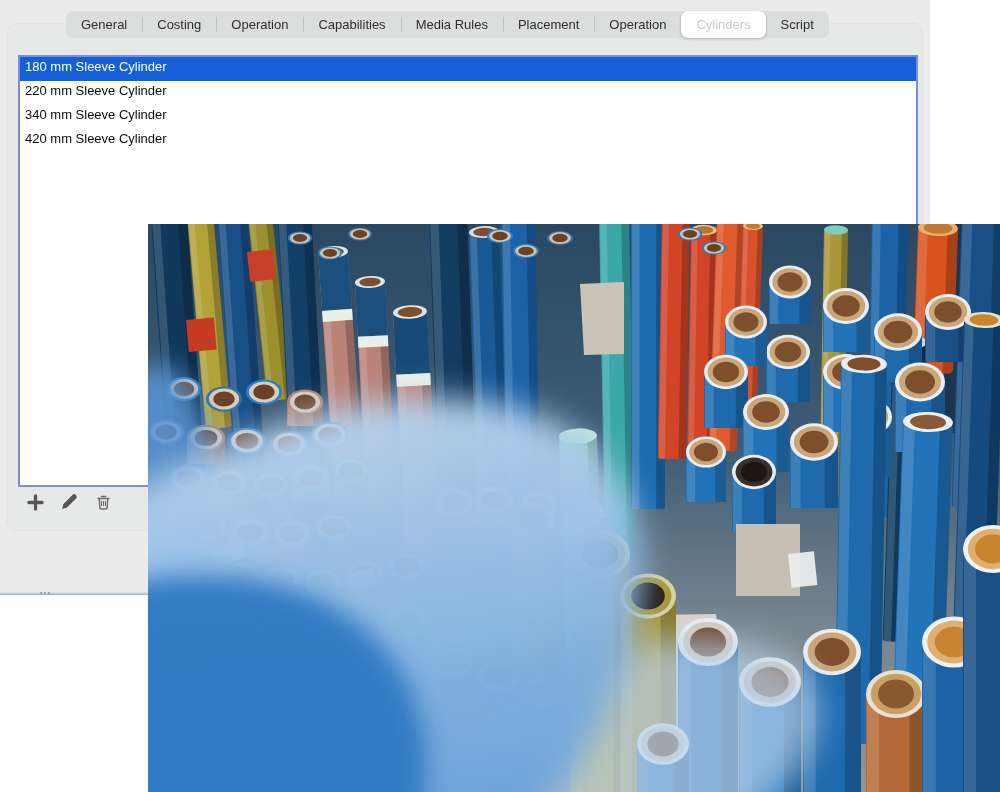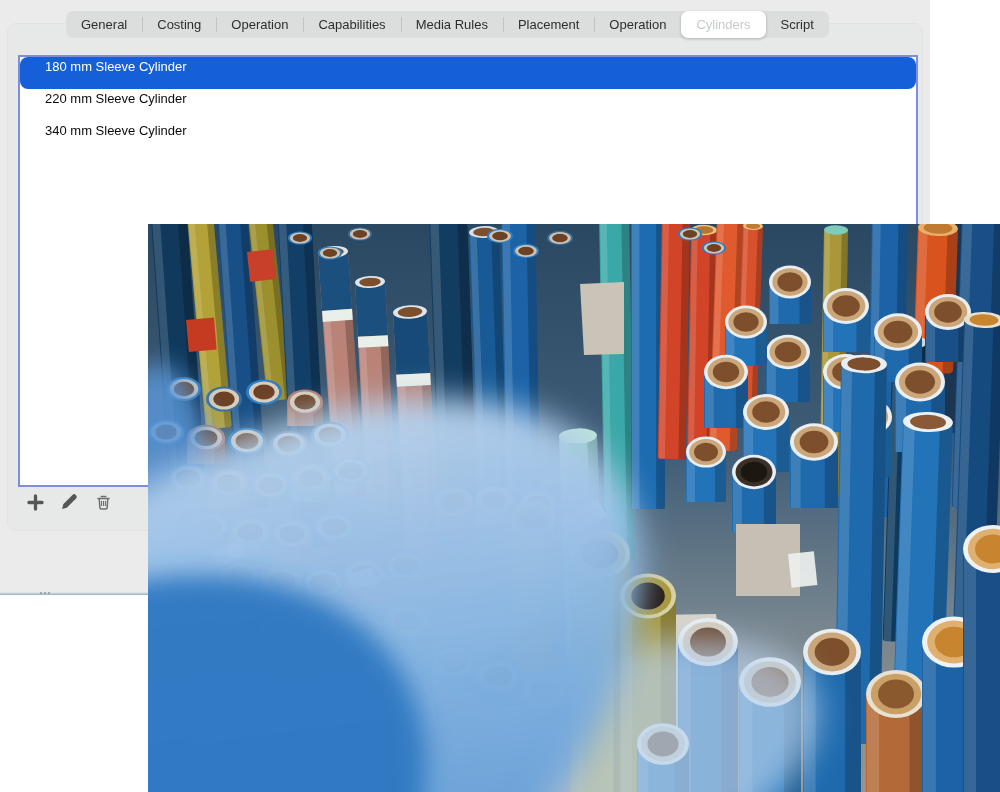--- a/index.html
+++ b/index.html
@@ -12,21 +12,21 @@
   .seg{position:absolute;left:66px;top:11px;height:27px;display:flex;align-items:stretch;
     background:#dcdddd;border-radius:7px;z-index:3;}
   .seg-item{padding:0 15px;line-height:27px;font-size:13px;color:#2e2e2e;position:relative;
     border-radius:7px;white-space:nowrap;cursor:default;}
   .seg-item:not(:first-child)::before{content:"";position:absolute;left:0;top:6px;bottom:6px;width:1px;background:#c2c2c2;}
   .seg-item.selected{background:#ffffff;color:#c6cacc;box-shadow:0 1px 3px rgba(0,0,0,0.25);text-align:right;}
   .seg-item.selected::before{display:none;}
   .seg-item.selected + .seg-item::before{display:none;}
   .listbox{position:absolute;left:18px;top:55px;width:900px;height:432px;background:#ffffff;
     border:2px solid #7e8dd9;box-sizing:border-box;overflow:hidden;z-index:2;}
-  .row{height:32px;line-height:20px;font-size:13px;padding-left:25px;color:#0b0b0b;white-space:nowrap;border-radius:8px;}
+  .row{height:24px;line-height:20px;font-size:13px;padding-left:5px;color:#0b0b0b;white-space:nowrap;}
   .row.selected{background:#1560d8;color:#ffffff;}
   .toolbar{position:absolute;left:24px;top:490px;display:flex;gap:12px;align-items:center;z-index:2;}
   .toolbar button{width:22px;height:24px;background:none;border:none;padding:0;margin:0;
     display:flex;align-items:center;justify-content:center;cursor:pointer;}
   .divider{position:absolute;left:0;top:592px;width:930px;height:3px;
     background:linear-gradient(#e8eef1,#97b0bc);}
   .divider .dots{position:absolute;left:40px;top:0px;width:2px;height:2px;border-radius:50%;
     background:#87989f;box-shadow:4px 0 0 #87989f,8px 0 0 #87989f;}
   
   .photo{position:absolute;left:148px;top:224px;width:852px;height:568px;overflow:hidden;z-index:5;}
@@ -46,20 +46,21 @@
         <div class="seg-item">Media Rules</div>
         <div class="seg-item">Placement</div>
         <div class="seg-item">Operation</div>
         <div class="seg-item selected">Cylinders</div>
         <div class="seg-item">Script</div>
       </div>
     <div class="listbox" id="listbox">
         <div class="row selected">180 mm Sleeve Cylinder</div>
         <div class="row">220 mm Sleeve Cylinder</div>
         <div class="row">340 mm Sleeve Cylinder</div>
+        <div class="row">420 mm Sleeve Cylinder</div>
       </div>
     <div class="toolbar">
       <button title="">
         <svg width="17" height="17" viewBox="0 0 16 16">
           <path d="M8 1.8v12.4M1.8 8h12.4" stroke="#565656" stroke-width="3.1" stroke-linecap="round" fill="none"></path>
         </svg>
       </button>
       <button title="">
         <svg width="18" height="18" viewBox="0 0 16 16">
           <path d="M11.1 1.7a2.05 2.05 0 0 1 2.9 0l.3.3a2.05 2.05 0 0 1 0 2.9L6 13.2l-4.1 1 1-4.1 8.2-8.4z" fill="#565656"></path>

